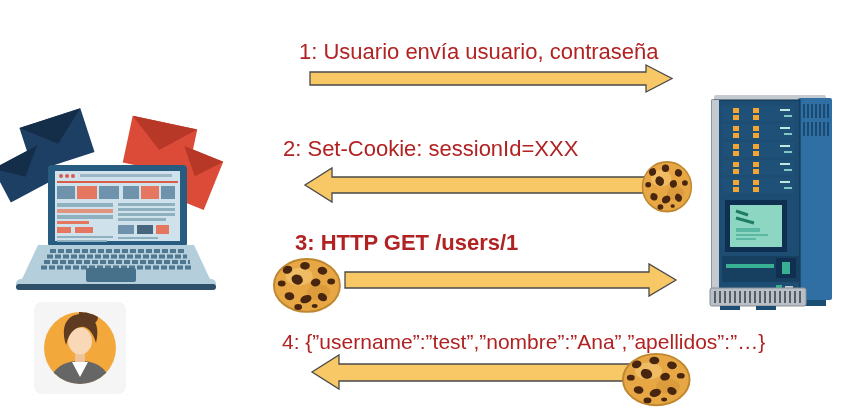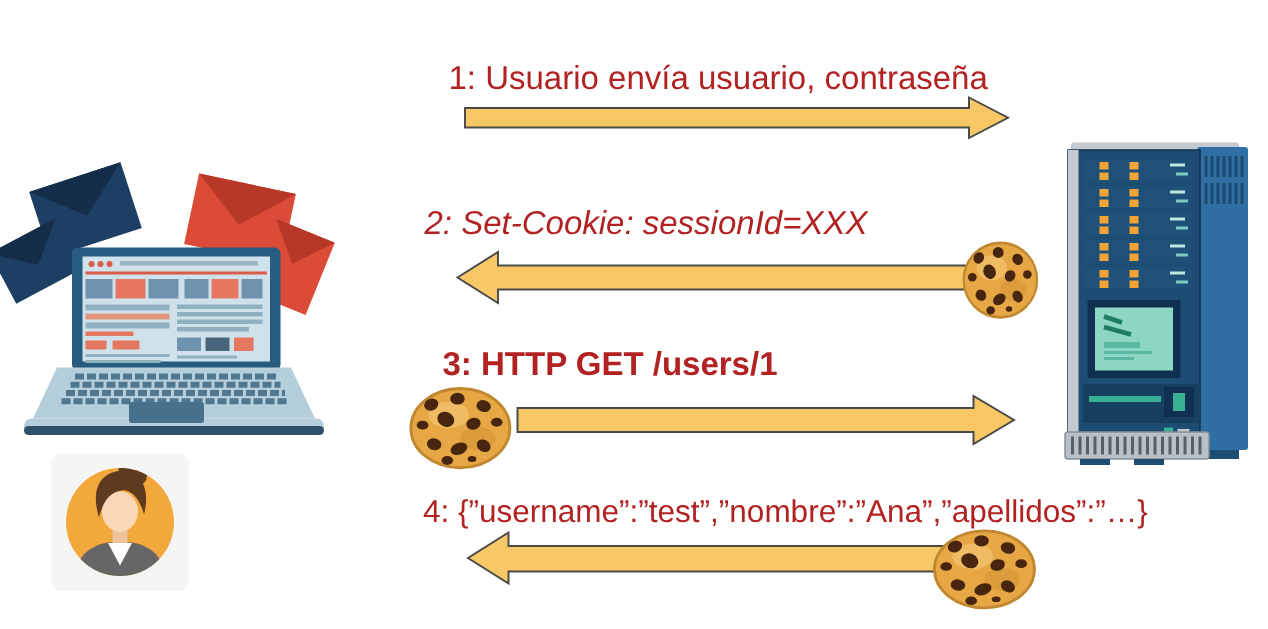--- a/index.html
+++ b/index.html
@@ -17,21 +17,21 @@
   .canvas svg{position:absolute;display:block;}
   .overlay{left:0;top:0;pointer-events:none;}
   .laptop{left:0;top:100px;}
   .avatar{left:34px;top:302px;}
   .server{left:692px;top:92px;}
   .msg-label{
     position:absolute;color:var(--label-color);
     font-size:22px;line-height:1.1;white-space:nowrap;
   }
   .m1{left:299px;top:40px;}
-  .m2{left:283px;top:137px;font-style:italic;}
+  .m2{left:283px;top:137px;}
   .m3{left:295px;top:231px;font-weight:bold;}
   .m4{left:282px;top:330px;font-size:21px;}
 </style>
 </head>
 <body>
 
 <div class="canvas">
 
   <svg class="laptop" width="232" height="200" viewBox="0 0 232 200">
 

